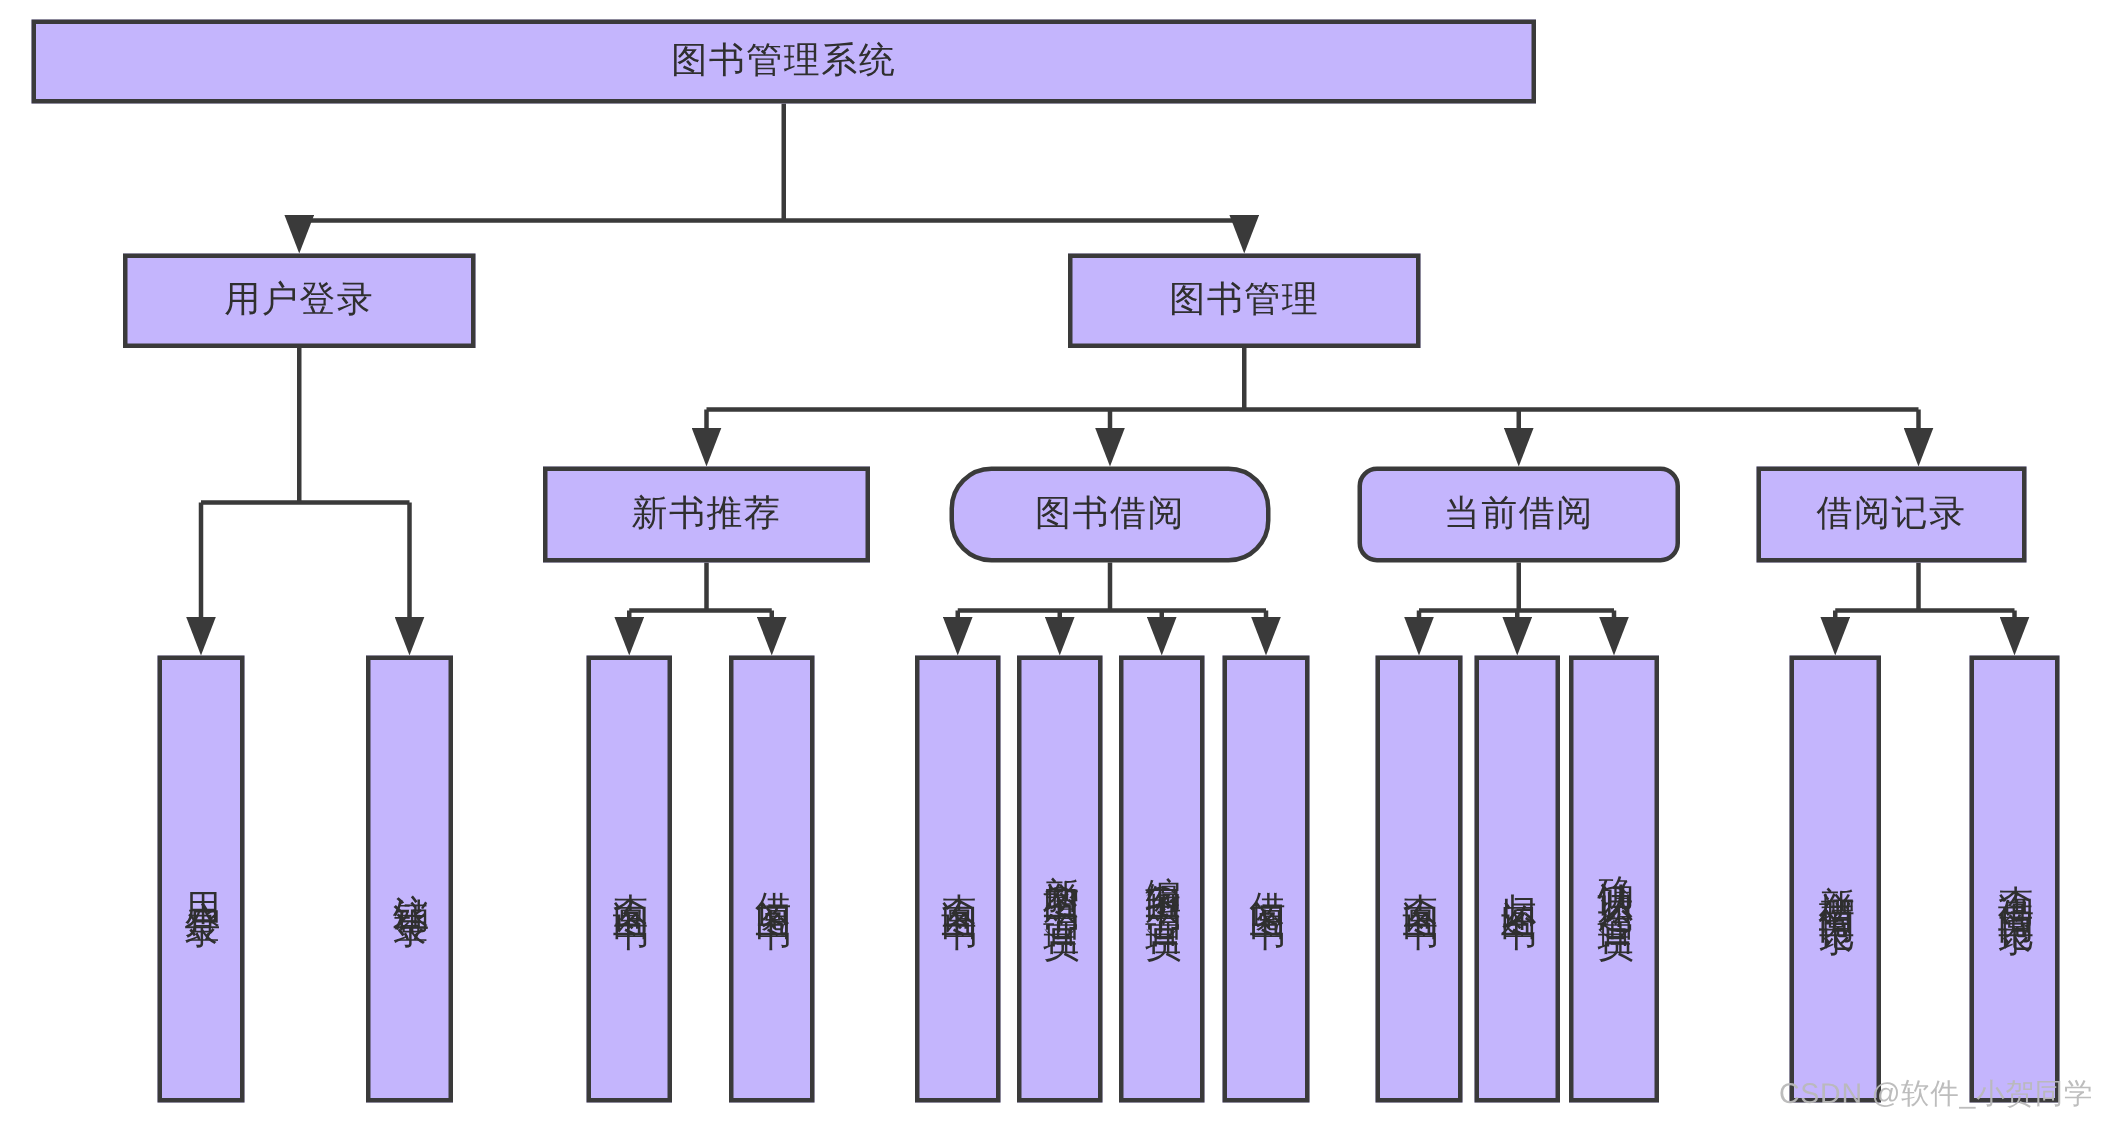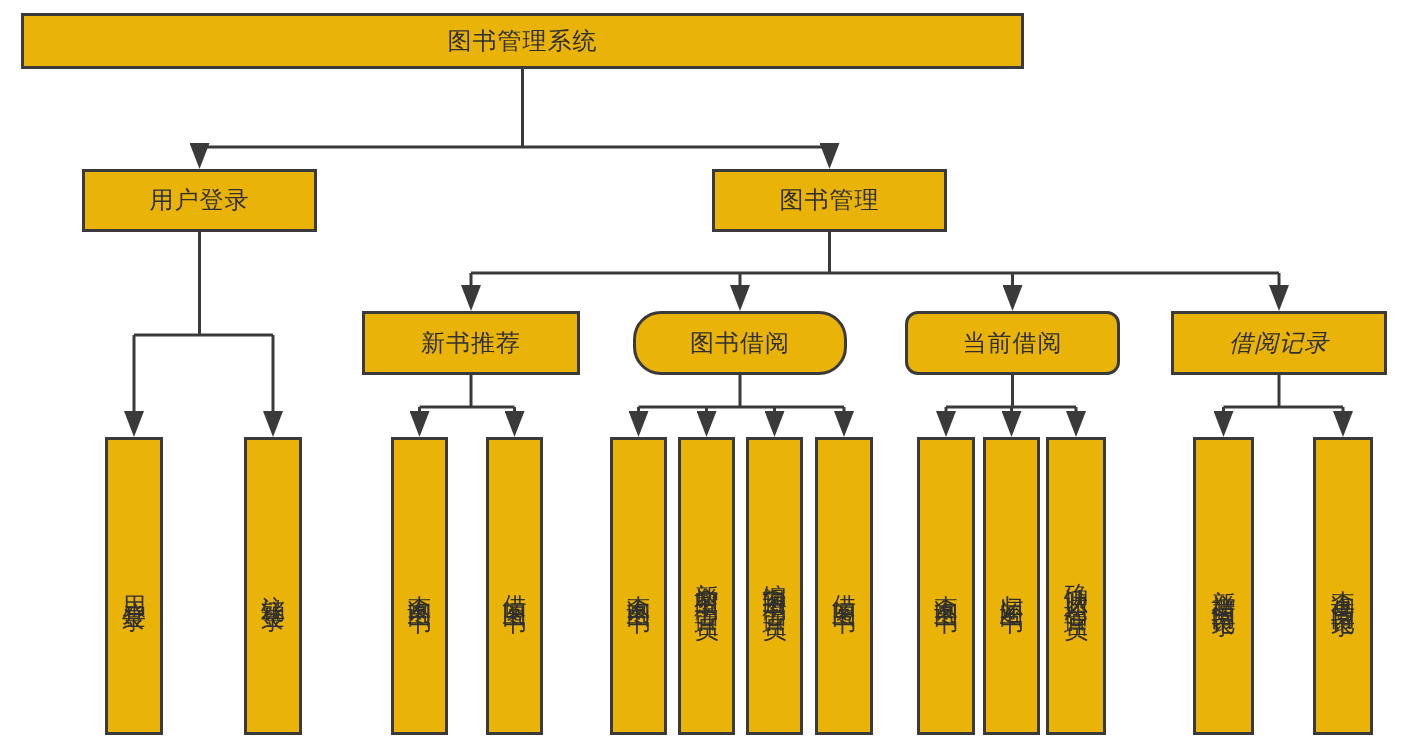--- a/index.html
+++ b/index.html
@@ -5,21 +5,21 @@
   html,body { margin:0; padding:0; }
   body {
     width:1405px; height:747px; position:relative; overflow:hidden;
     background:#ffffff;
     font-family:"Liberation Sans","DejaVu Sans",sans-serif;
   }
   .stage { position:absolute; left:0; top:0; width:1405px; height:747px; }
   svg.connectors { position:absolute; left:0; top:0; z-index:1; }
   .box {
     position:absolute; box-sizing:border-box; z-index:2;
-    background:#eab308; border:3px solid #3a3a3a;
+    background:#c4b5fd; border:3px solid #3a3a3a;
     display:flex; align-items:center; justify-content:center;
     color:#2f2f2f; font-size:24px; white-space:nowrap;
     letter-spacing:1px; line-height:1.2;
   }
   .hbox { padding:0 4px; }
   .vbox {
     writing-mode:vertical-rl; text-orientation:mixed;
     font-size:24px; letter-spacing:5px; line-height:1;
     padding:8px 0;
   }
@@ -78,34 +78,35 @@
   </svg>
 
   <div class="box hbox" style="left:21px; top:13px; width:1003px; height:56px;">图书管理系统</div>
 
   <div class="box hbox" style="left:82px; top:169px; width:235px; height:63px;">用户登录</div>
   <div class="box hbox" style="left:362px; top:311px; width:218px; height:64px;">新书推荐</div>
 
   <div class="box hbox" style="left:712px; top:169px; width:235px; height:63px;">图书管理</div>
   <div class="box hbox" style="left:633px; top:311px; width:214px; height:64px;border-radius:28px;">图书借阅</div>
   <div class="box hbox" style="left:905px; top:311px; width:215px; height:64px;border-radius:13px;">当前借阅</div>
-  <div class="box hbox" style="left:1171px; top:311px; width:216px; height:64px;font-style:italic;">借阅记录</div>
+  <div class="box hbox" style="left:1171px; top:311px; width:180px; height:64px;">借阅记录</div>
 
   <div class="box vbox" style="left:105px; top:437px; width:58px; height:298px;">用户登录</div>
   <div class="box vbox" style="left:244px; top:437px; width:58px; height:298px;">注销登录</div>
 
   <div class="box vbox" style="left:391px; top:437px; width:57px; height:298px;">查询图书</div>
   <div class="box vbox" style="left:486px; top:437px; width:57px; height:298px;">借阅图书</div>
 
   <div class="box vbox" style="left:610px; top:437px; width:57px; height:298px;">查询图书</div>
   <div class="box vbox" style="left:678px; top:437px; width:57px; height:298px;">新增图书（管理员）</div>
   <div class="box vbox" style="left:746px; top:437px; width:57px; height:298px;">编辑图书（管理员）</div>
   <div class="box vbox" style="left:815px; top:437px; width:58px; height:298px;">借阅图书</div>
 
   <div class="box vbox" style="left:917px; top:437px; width:58px; height:298px;">查询图书</div>
   <div class="box vbox" style="left:983px; top:437px; width:57px; height:298px;">归还图书</div>
   <div class="box vbox" style="left:1046px; top:437px; width:60px; height:298px;">确认归还（管理员）</div>
 
   <div class="box vbox" style="left:1193px; top:437px; width:61px; height:298px;">新增借阅记录</div>
   <div class="box vbox" style="left:1313px; top:437px; width:60px; height:298px;">查询借阅记录</div>
 
+  <div class="watermark">CSDN @软件_小贺同学</div>
 
 </div>
 
 </body></html>

